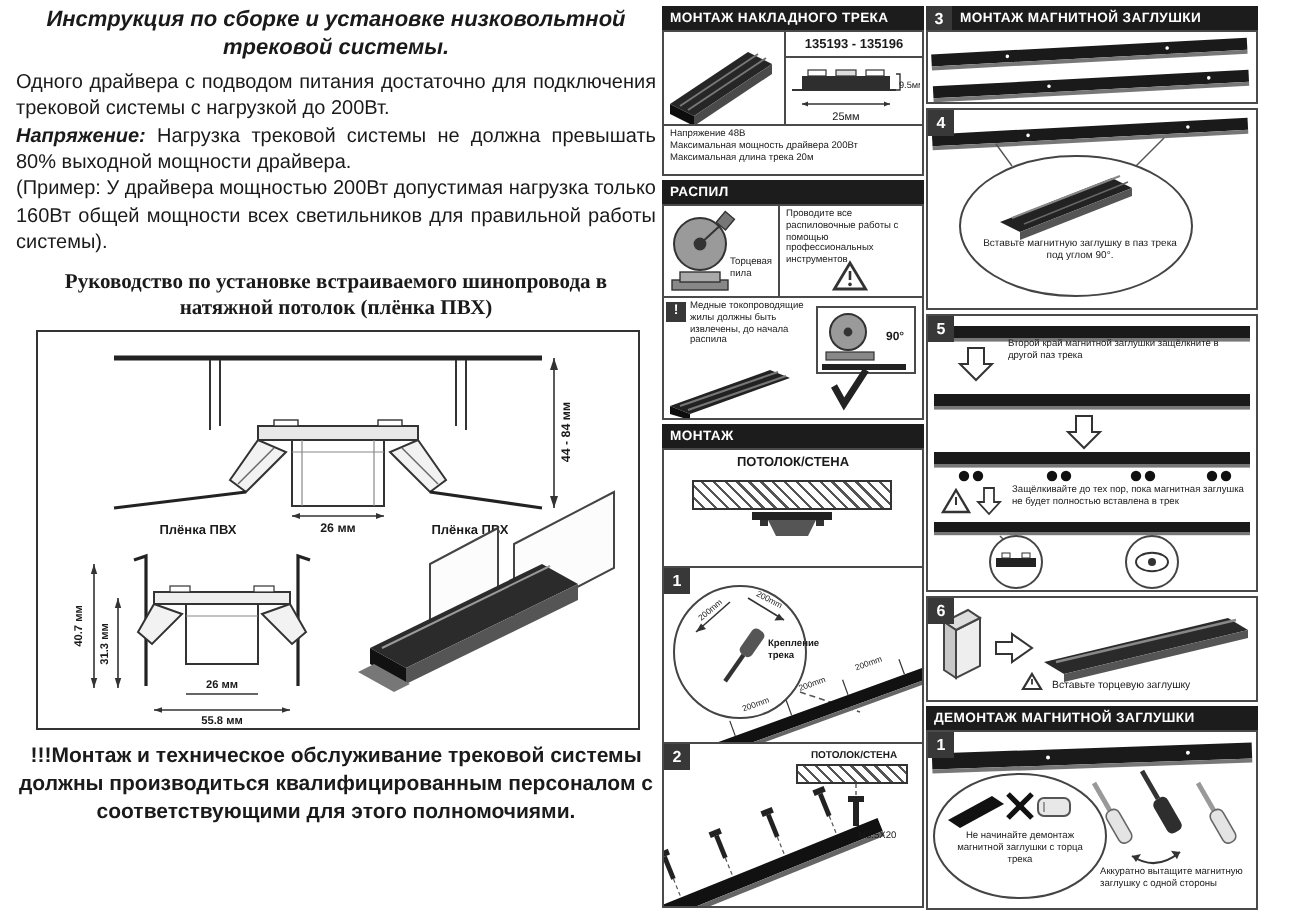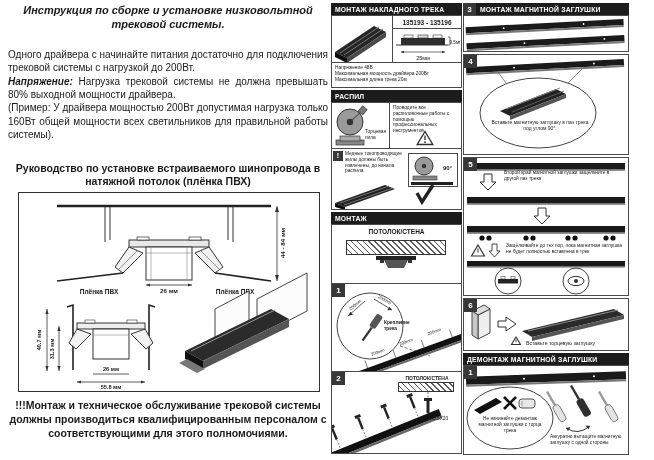--- a/index.html
+++ b/index.html
@@ -2,24 +2,24 @@
 <html><head>
 <meta charset="utf-8">
 <style>
   * { margin:0; padding:0; box-sizing:border-box; }
   html,body { background:#fff; }
   body { font-family:"Liberation Sans", sans-serif; color:#1a1a1a; }
   .page { position:relative; width:654px; height:460px; background:#fff; overflow:hidden; }
 
   
   .col-left { position:absolute; left:8px; top:4px; width:320px; }
-  .doc-title { font-size:11px; font-weight:bold; font-style:italic; text-align:center; line-height:1.26; margin-bottom:16px; }
+  .doc-title { font-size:11px; font-weight:bold; font-style:italic; text-align:center; line-height:1.26; margin-bottom:3px; }
   .body-text { font-size:10px; line-height:13.4px; text-align:justify; }
   .lead { font-weight:bold; font-style:italic; }
-  .guide { font-size:10.5px; font-weight:bold; text-align:center; margin-top:20px; line-height:1.25; }
+  .guide { font-size:10.5px; font-weight:bold; text-align:center; margin-top:6px; line-height:1.25;font-family:Liberation Serif, serif; }
   .diagram-box { margin:4px 0 0 10px; width:302px; height:200px; border:1.5px solid #333; position:relative; background:#fff; }
   .warn { font-size:10.5px; font-weight:bold; text-align:center; margin-top:7px; line-height:1.33; }
 
   
   .col-mid { position:absolute; left:331px; top:3px; width:131px; }
   .col-right { position:absolute; left:463px; top:3px; width:166px; }
   .hdr { background:#1c1c1c; color:#fff; font-size:6.8px; font-weight:bold; padding:3px 4px 2px 4px; letter-spacing:.2px; height:12px; }
   .panel { border:1px solid #4a4a4a; background:#fff; position:relative; overflow:hidden; }
   .badge { position:absolute; width:13px; height:13px; background:#383838; color:#fff; font-size:8px; font-weight:bold; display:flex; align-items:center; justify-content:center; z-index:3; top:0; left:0; }
   .badge-inline { position:static; flex:0 0 13px; height:auto; }
@@ -35,21 +35,21 @@
   svg { display:block; }
   svg text { fill:#1a1a1a; }
 </style>
 </head>
 <body>
 
 <div class="page">
 
   <div class="col-left">
     <div class="doc-title">Инструкция по сборке и установке низковольтной трековой системы.</div>
-    <p class="body-text">Одного драйвера с начинайте питания достаточно для подключения трековой системы с нагрузкой до 200Вт.</p>
+    <p class="body-text">Одного драйвера с подводом питания достаточно для подключения трековой системы с нагрузкой до 200Вт.</p>
     <p class="body-text"><span class="lead">Напряжение:</span> <span>Нагрузка трековой системы не должна превышать 80% выходной мощности драйвера.</span></p>
     <p class="body-text">(Пример: У драйвера мощностью 200Вт допустимая нагрузка только 160Вт общей мощности всех светильников для правильной работы системы).</p>
     <div class="guide">Руководство по установке встраиваемого шинопровода в натяжной потолок (плёнка ПВХ)</div>
 
     <div class="diagram-box">
       <svg width="299" height="197" viewBox="0 0 299 197">
 
         <g>
           <line x1="38" y1="13" x2="252" y2="13" stroke="#222" stroke-width="2.5"></line>
           <line x1="86" y1="14" x2="86" y2="49" stroke="#333" stroke-width="1"></line>

